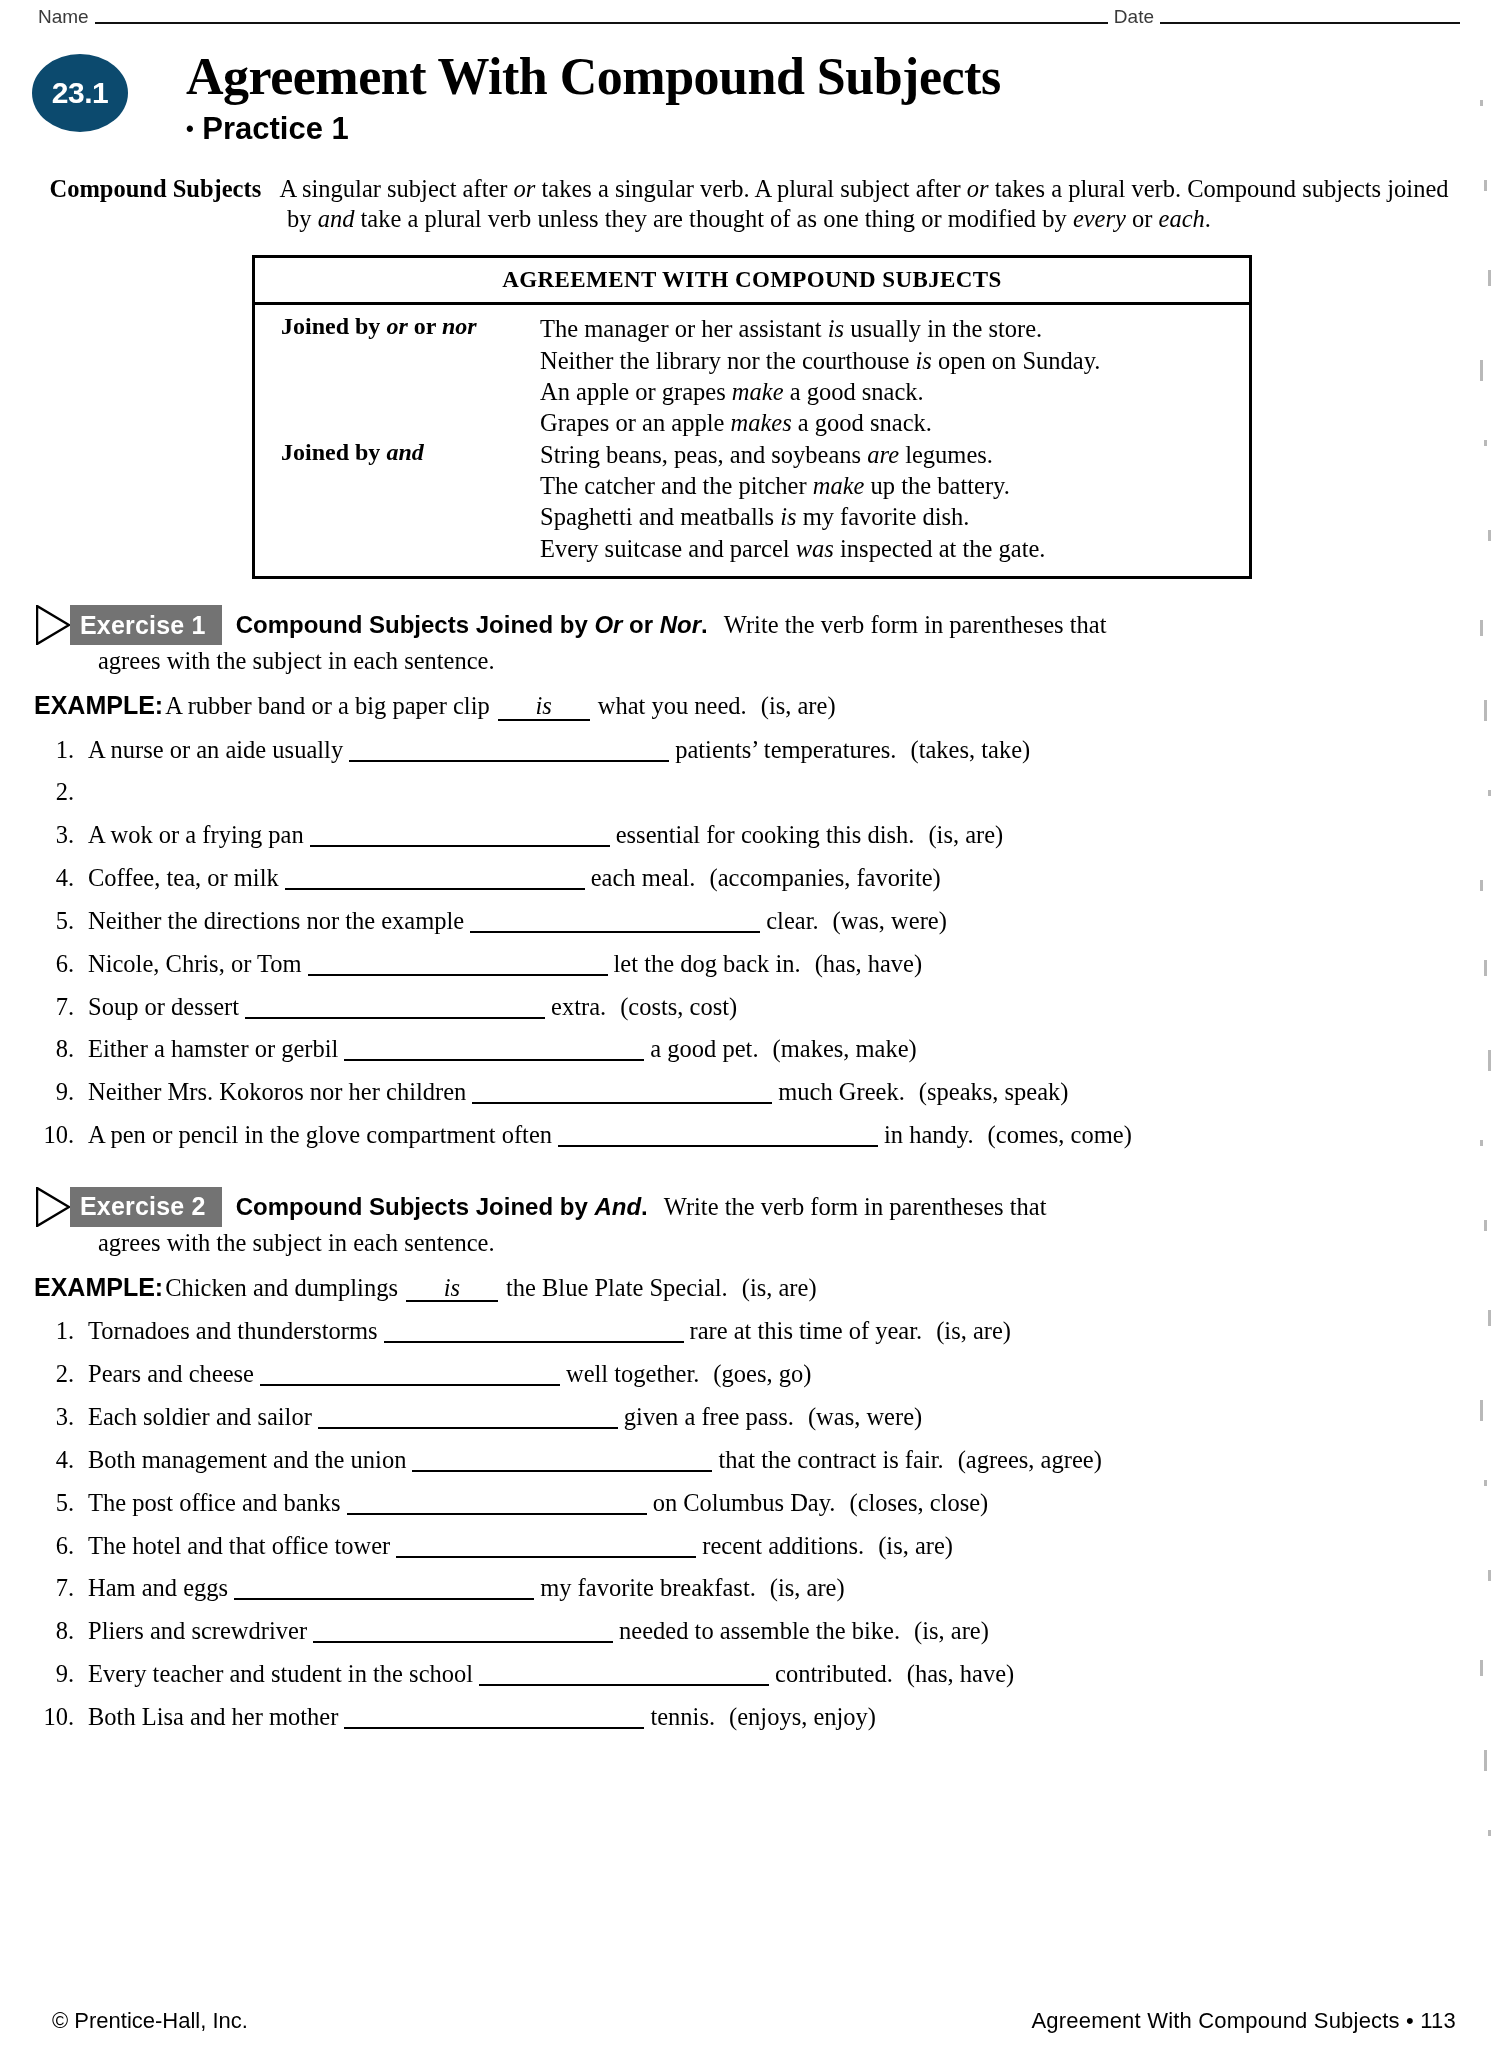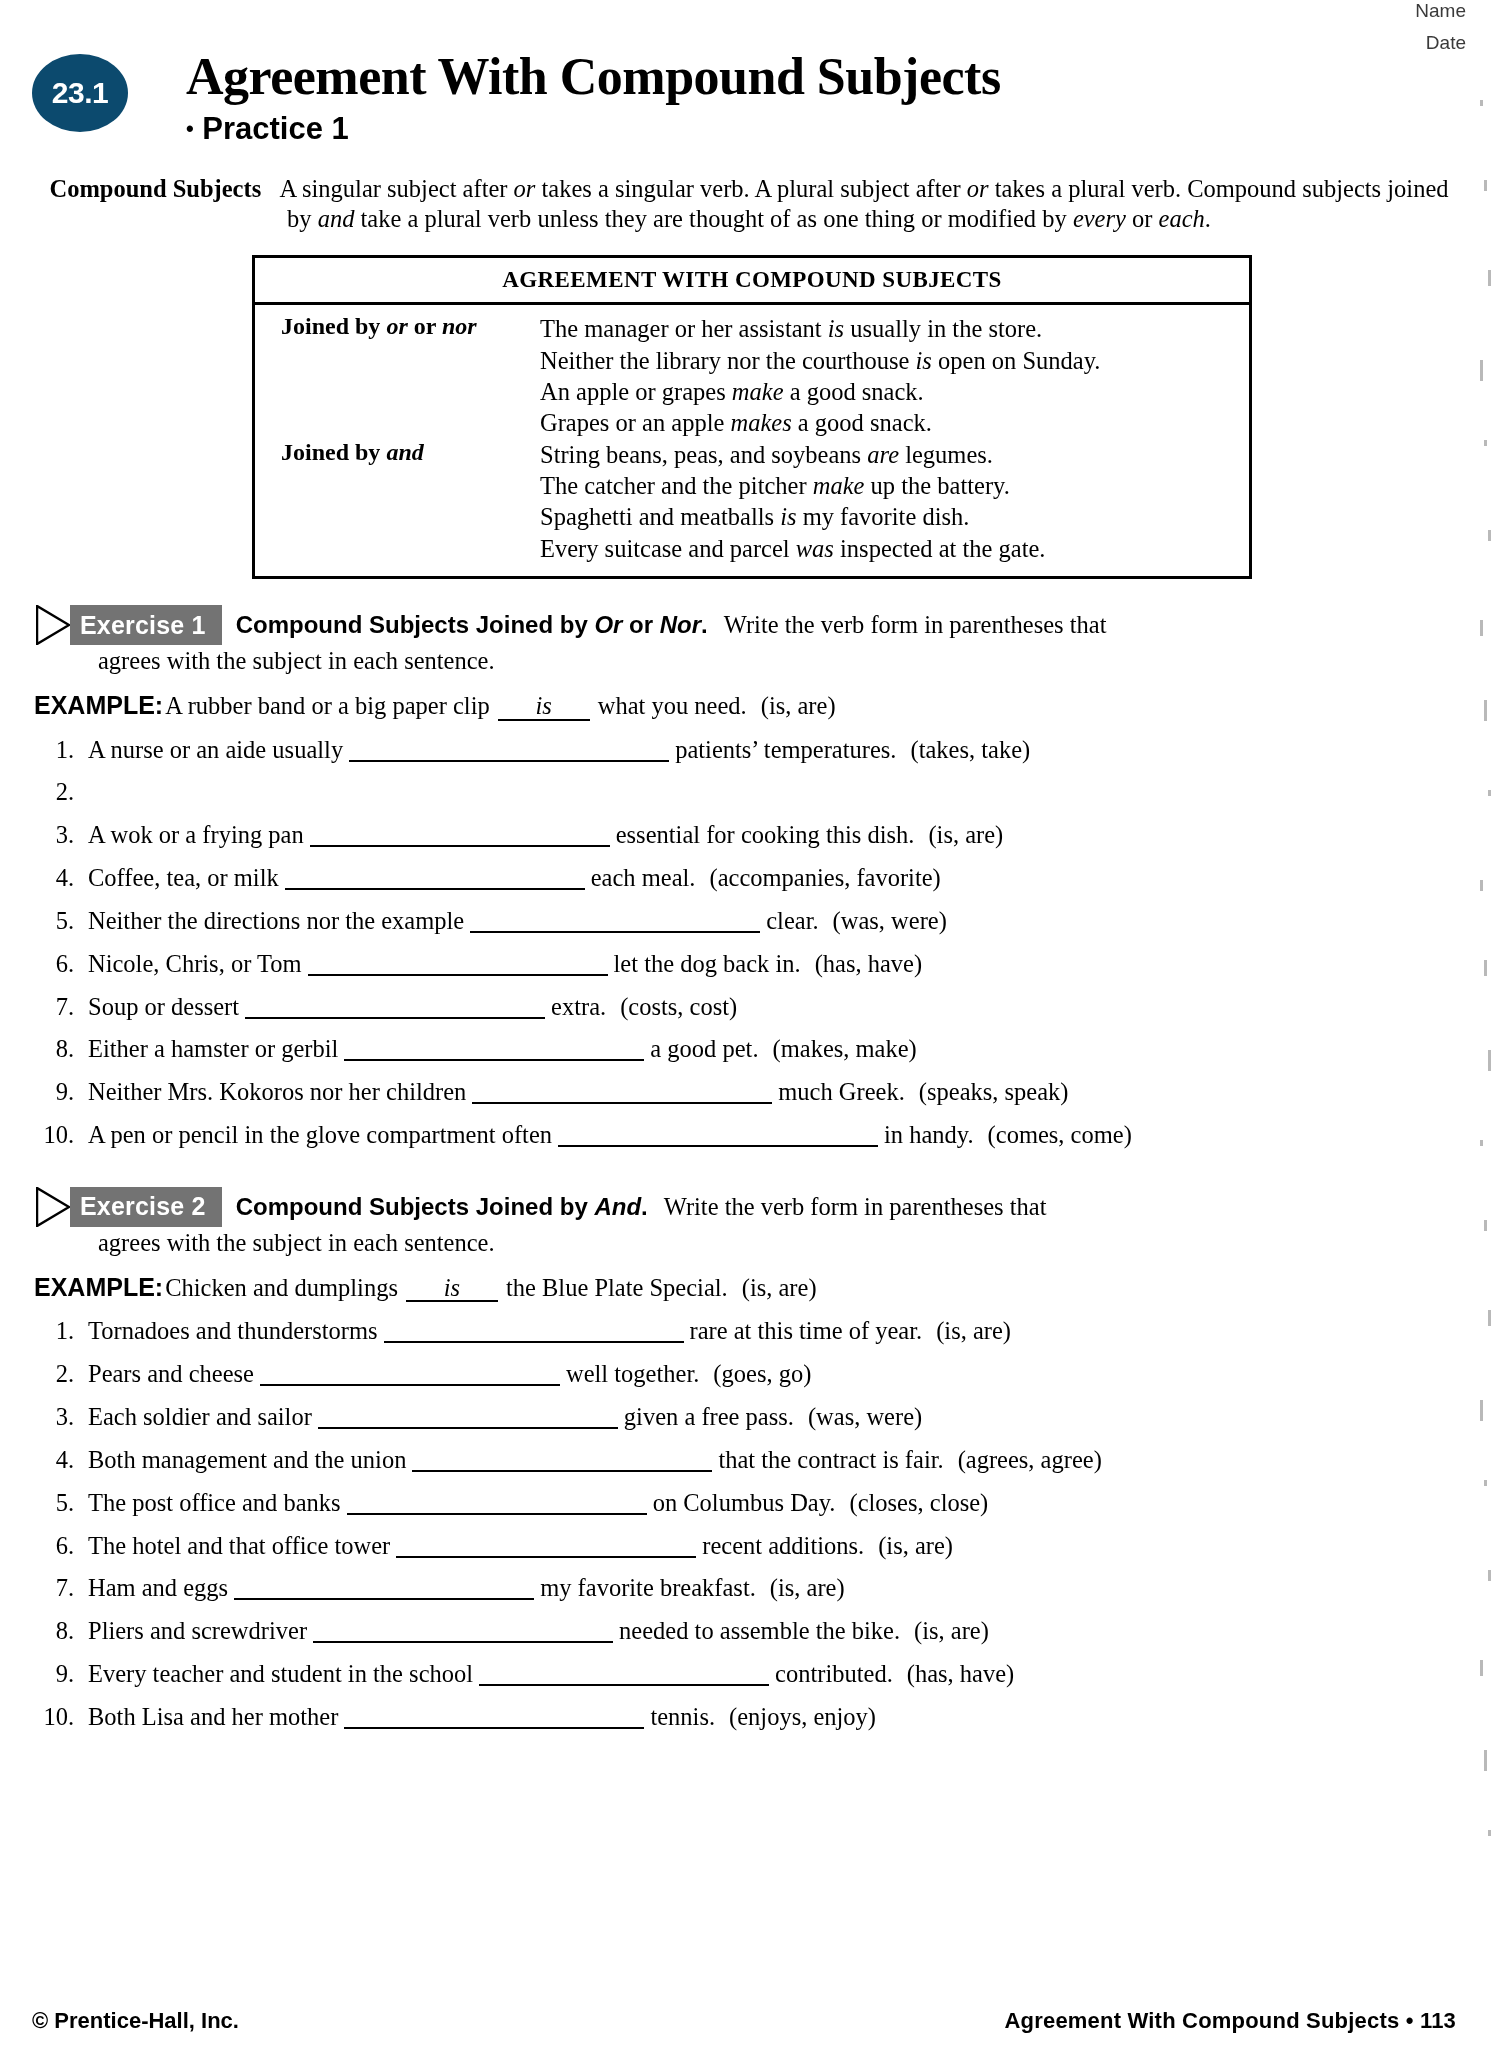--- a/index.html
+++ b/index.html
@@ -24,21 +24,20 @@
   }
 
   
   .namedate {
     position: relative;
     height: 30px;
     margin: 0 38px 0 38px;
     display: flex;
     align-items: flex-end;
     font-family: "Liberation Sans", sans-serif;
-    flex-direction: column;
   }
   .nd-label {
     font-size: 19px;
     color: #3a3a3a;
     padding-bottom: 2px;
     white-space: nowrap;
   }
   .nd-rule {
     flex: 1 1 auto;
     border-bottom: 2px solid #111;
@@ -249,23 +248,23 @@
   .gap { display: inline-block; width: 14px; }
 
   
   .footer {
     position: absolute;
     left: 0;
     right: 0;
     bottom: 30px;
     display: flex;
     justify-content: space-between;
-    padding: 0 48px 0 32px;
-    font-family: "Liberation Sans", sans-serif;
-    font-weight: bold;
+    padding: 0 48px 0 52px;
+    font-family: "Liberation Sans", sans-serif;
+    font-weight: normal;
     font-size: 22px;
   }
   .footer-right { letter-spacing: 0.2px; }
 
   
   .speckles {
     position: absolute;
     right: 10px;
     top: 60px;
     width: 14px;

